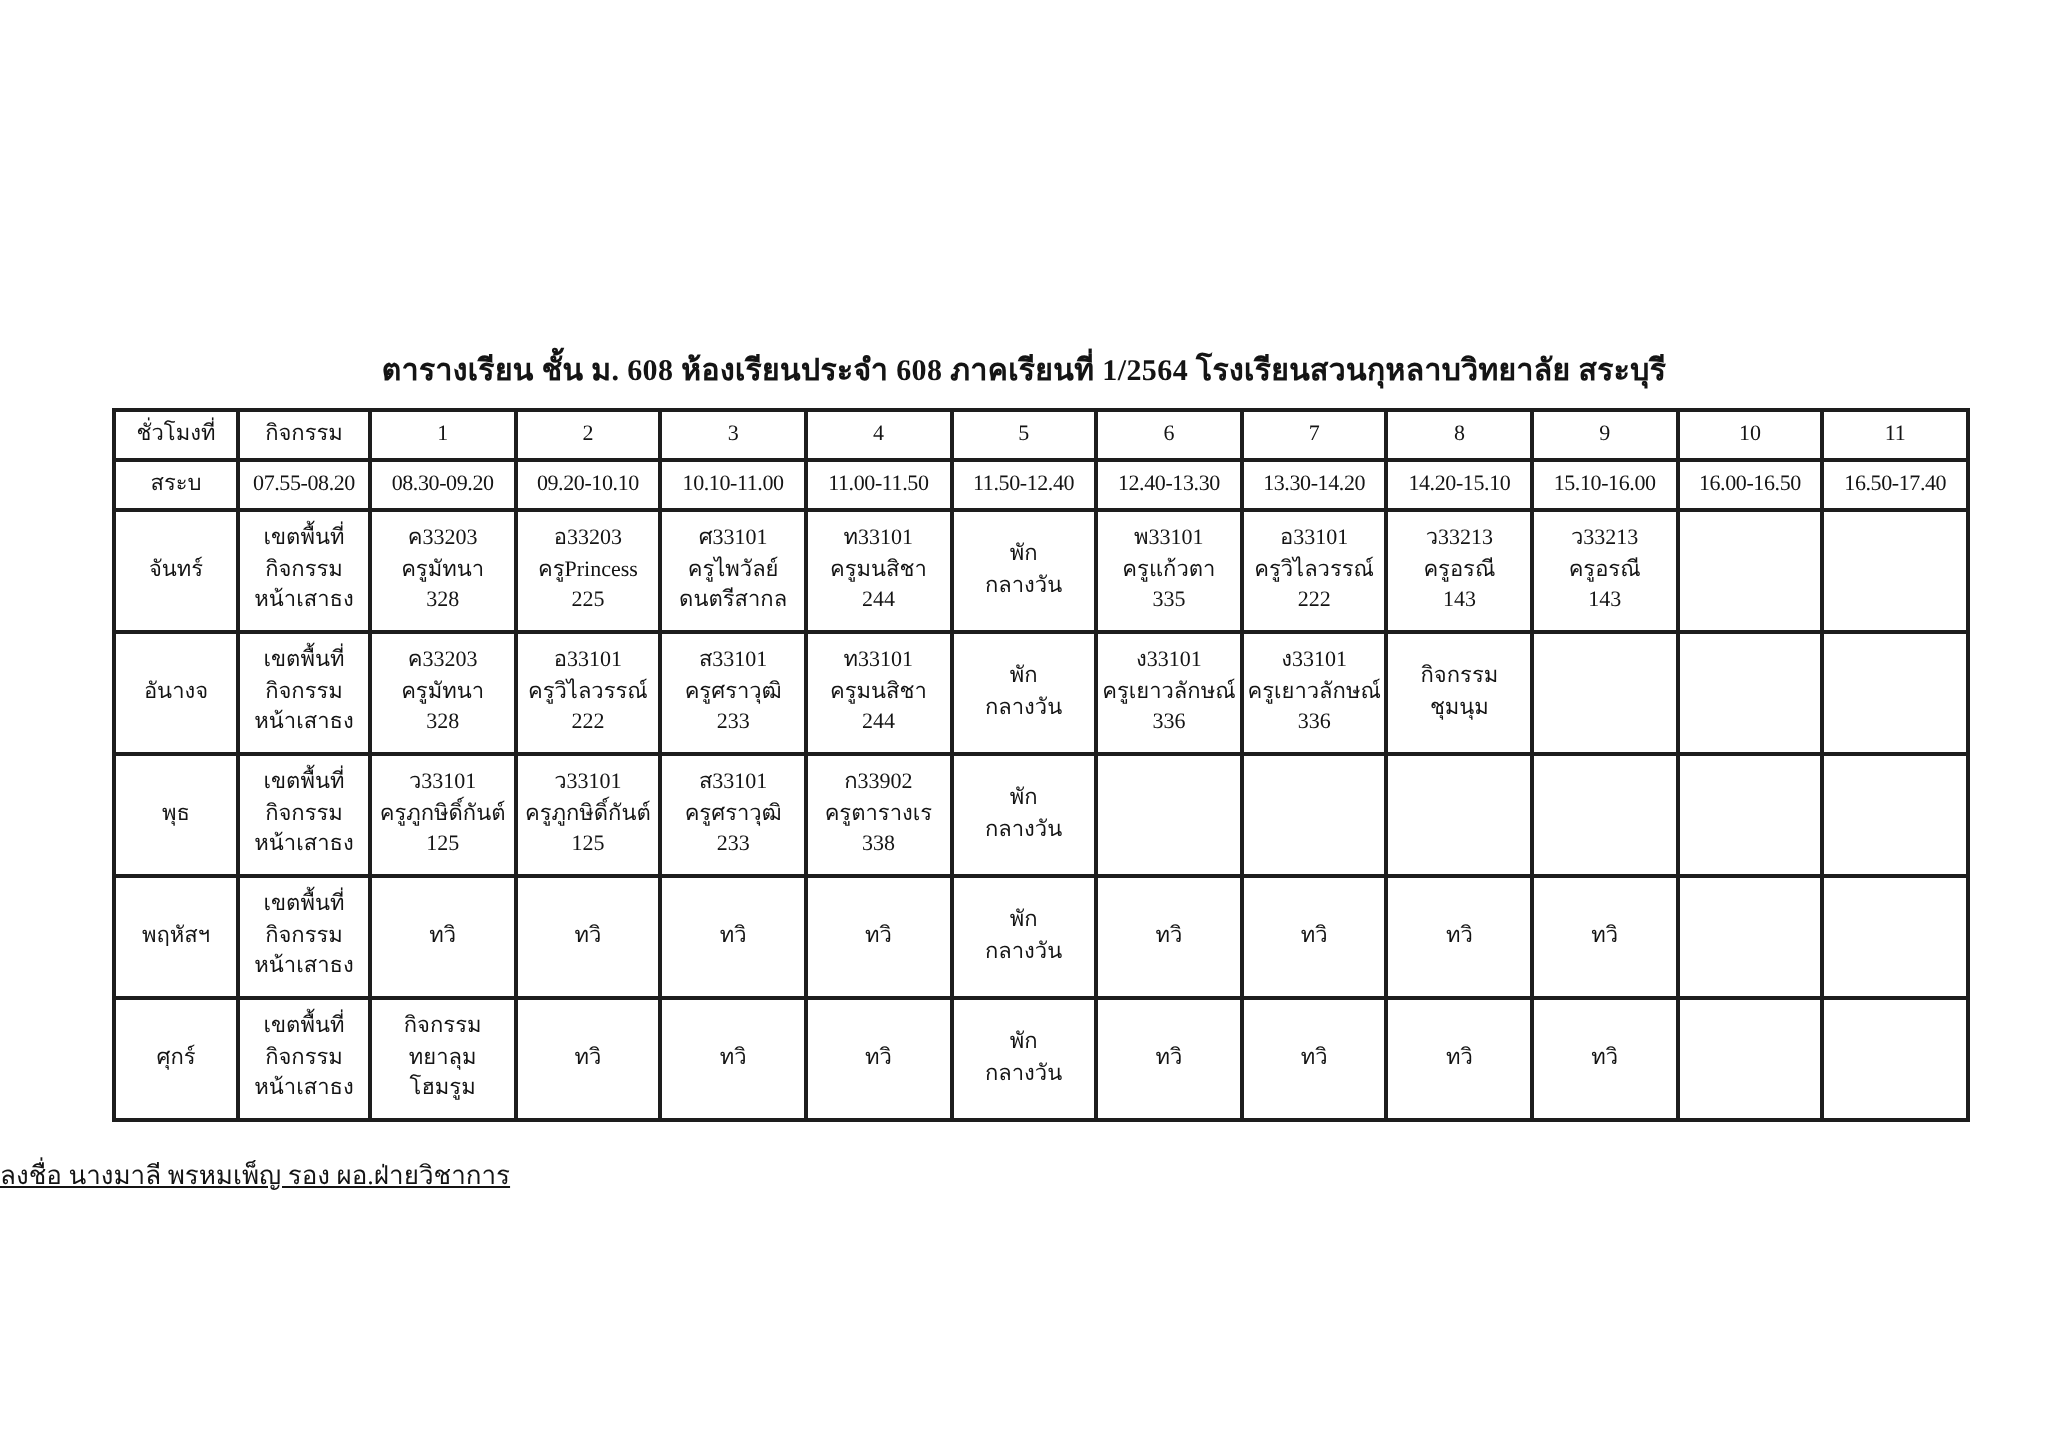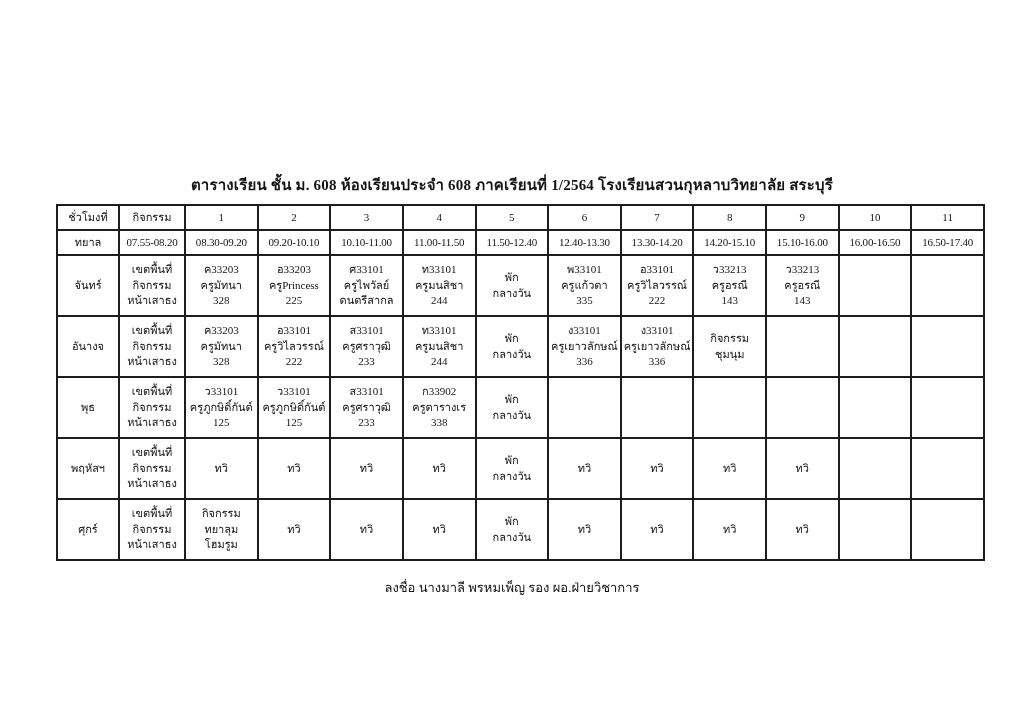--- a/index.html
+++ b/index.html
@@ -25,22 +25,23 @@
   }
   table.tt thead tr{height:25px;}
   table.tt tbody tr{height:61px;}
   .hdr-label{font-size:12px;}
   .period-number{font-size:11.5px;}
   .time-range{font-size:10.5px;letter-spacing:-0.2px;}
   .day-cell{font-weight:bold;font-size:13px;}
   .cell-line{white-space:nowrap;}
   .footer{
     position:absolute;top:545px;left:0;width:1024px;
-    display:flex;justify-content:center;gap:52px;
+    display:flex;justify-content:space-between;gap:52px;
     font-size:13px;
+    text-decoration:underline;
   }
 </style>
 </head>
 <body>
 
 <div class="page">
 
   <div class="title">ตารางเรียน ชั้น ม. 608 ห้องเรียนประจำ 608 ภาคเรียนที่ 1/2564 โรงเรียนสวนกุหลาบวิทยาลัย สระบุรี</div>
 
   <table class="tt">
@@ -86,21 +87,21 @@
           </th>
           <th class="period-number">
             <div class="cell-line">10</div>
           </th>
           <th class="period-number">
             <div class="cell-line">11</div>
           </th>
         </tr>
         <tr>
           <th class="hdr-label">
-            <div class="cell-line">ทยาล</div>
+            <div class="cell-line">สระบ</div>
           </th>
           <th class="time-range">
             <div class="cell-line">07.55-08.20</div>
           </th>
           <th class="time-range">
             <div class="cell-line">08.30-09.20</div>
           </th>
           <th class="time-range">
             <div class="cell-line">09.20-10.10</div>
           </th>

